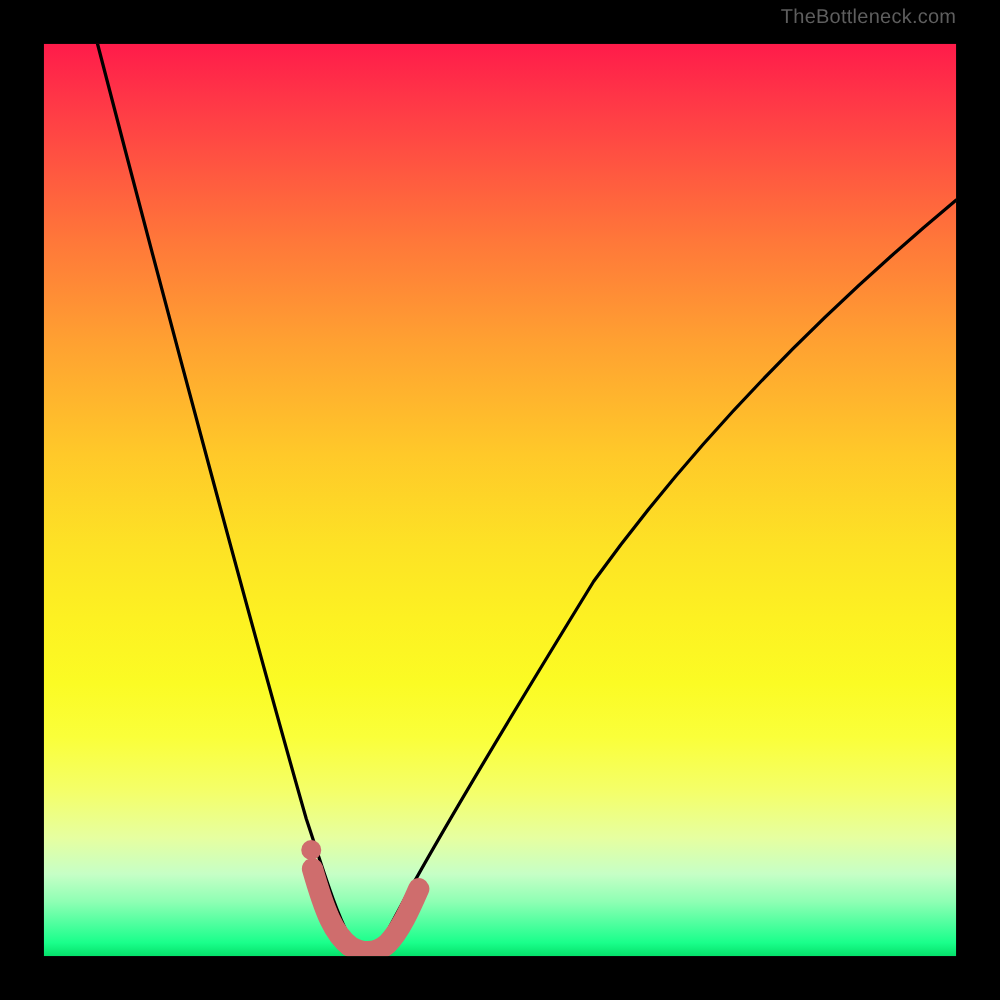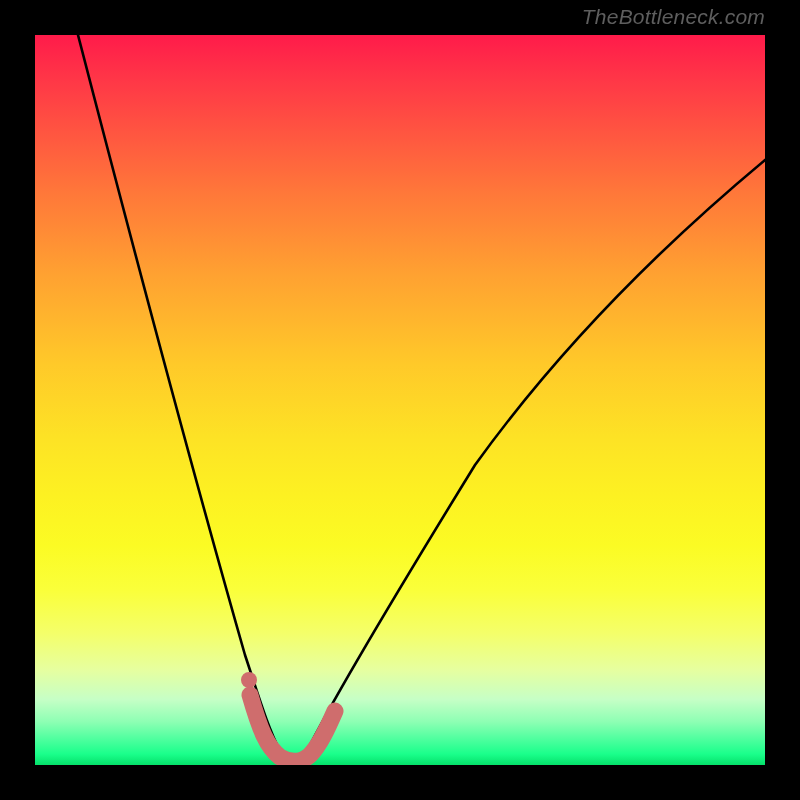--- a/index.html
+++ b/index.html
@@ -17,23 +17,22 @@
   height: 800px;
   background: #000;
   padding: 35px;
   position: relative;
 }
 .watermark {
   position: absolute;
   top: 5px;
   right: 35px;
   color: #5e5e5e;
-  font-size: 21px;
+  font-size: 16px;
   letter-spacing: 0.2px;
-  font-style: italic;
 }
 .plot {
   position: relative;
   width: 730px;
   height: 730px;
   overflow: hidden;
 }
 .gradient {
   position: absolute;
   inset: 0;

